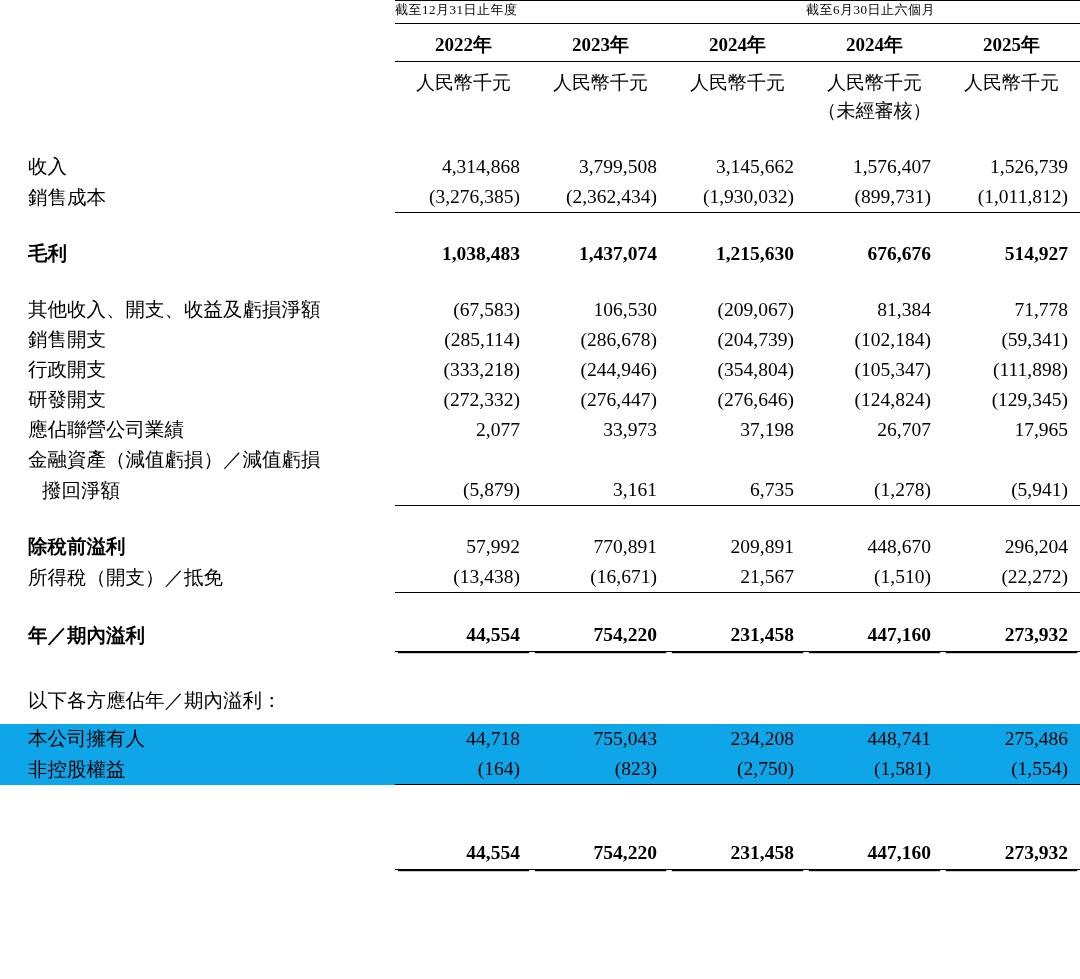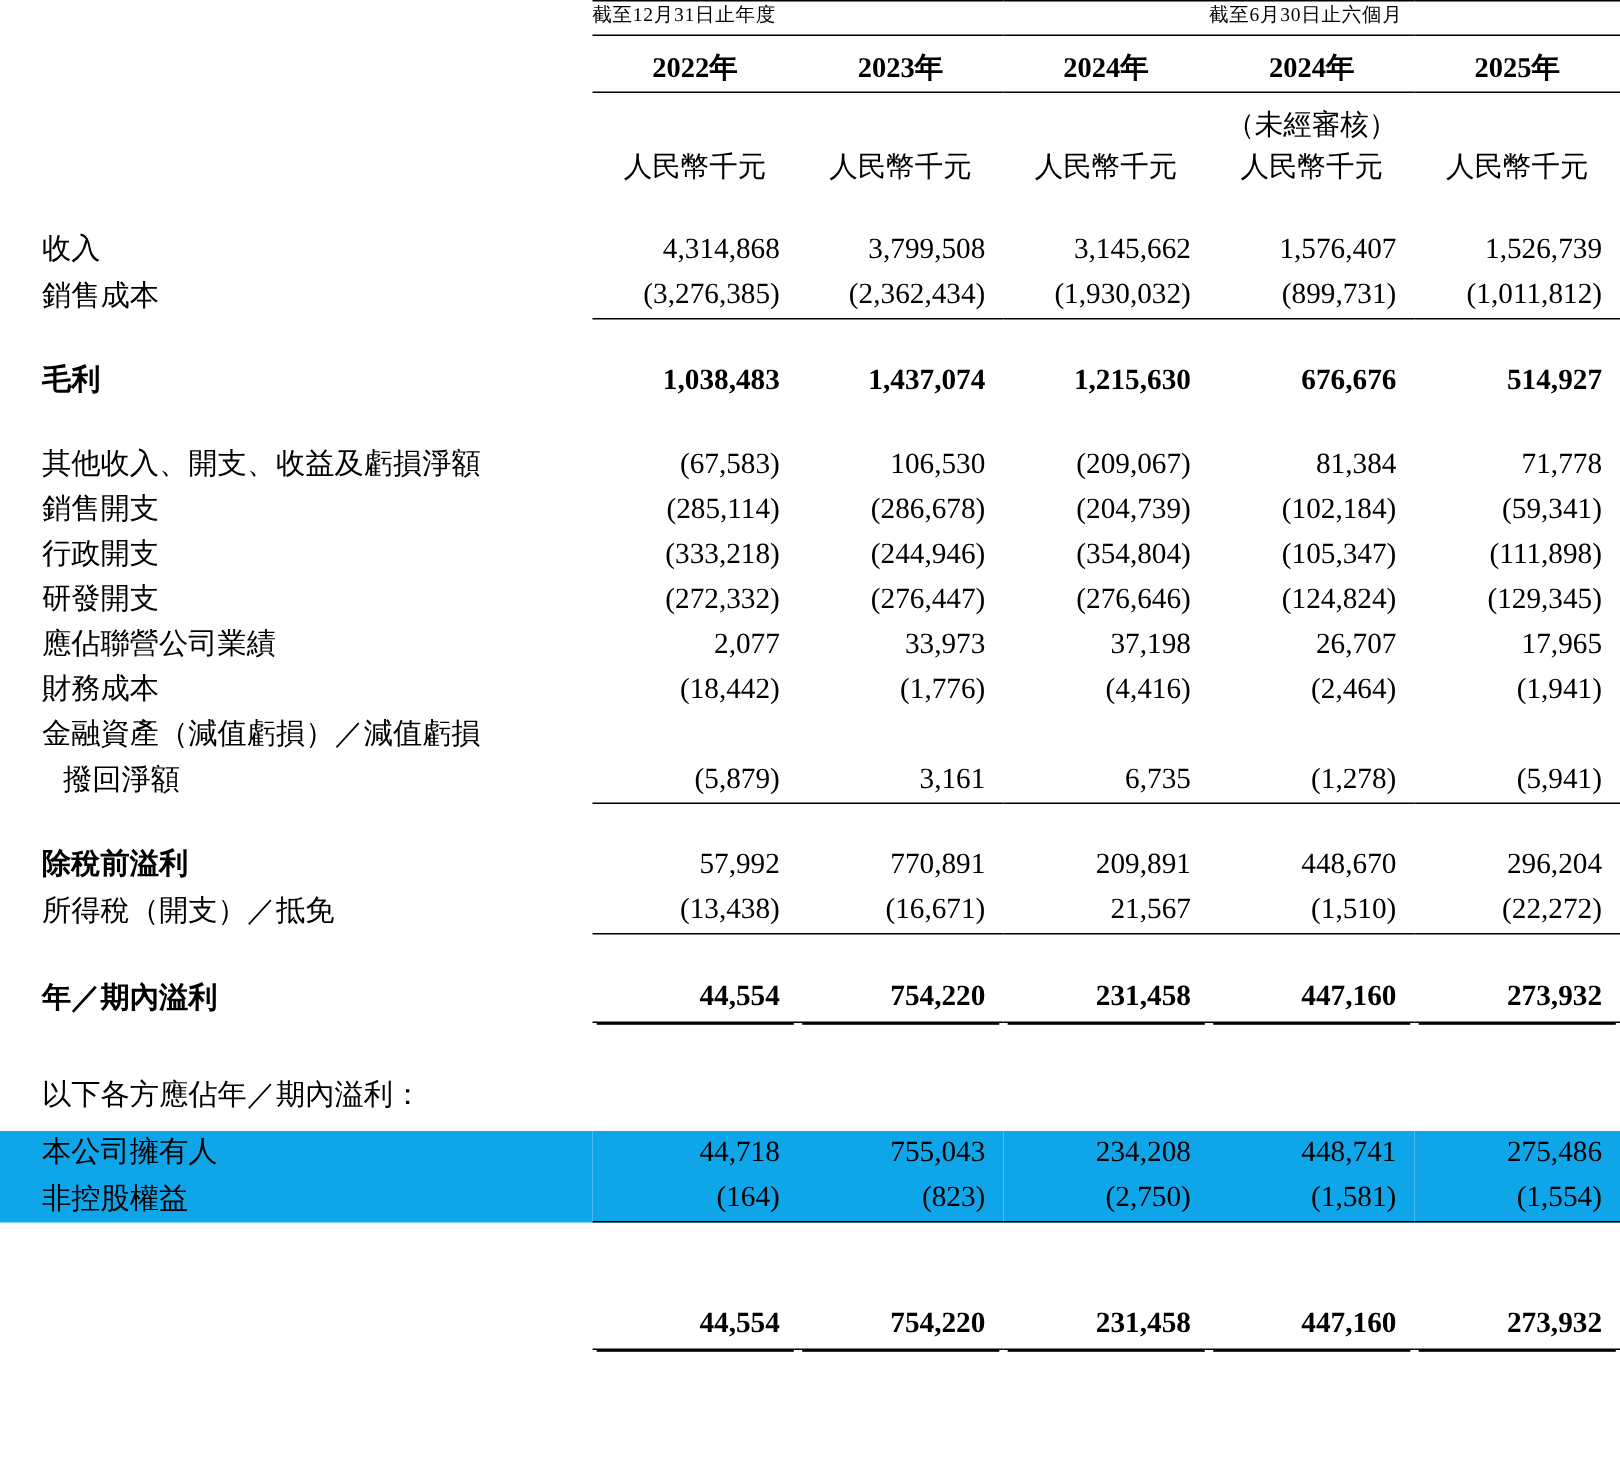--- a/index.html
+++ b/index.html
@@ -132,34 +132,34 @@
       <td class="hdr-year rule-bot">2024年</td>
       <td class="hdr-year rule-bot">2024年</td>
       <td class="hdr-year rule-bot">2025年</td>
     </tr>
     <tr class="spacer-sm">
           <td colspan="6"></td>
         </tr>
 
     <tr>
       <td></td>
+      <td class="hdr-unit">人民幣千元</td>
+      <td class="hdr-unit">人民幣千元</td>
+      <td class="hdr-unit">人民幣千元</td>
+      <td class="hdr-unit">人民幣千元</td>
+      <td class="hdr-unit">人民幣千元</td>
+    </tr>
+
+    <tr>
+      <td></td>
       <td class="hdr-unit2"></td>
       <td class="hdr-unit2"></td>
       <td class="hdr-unit2"></td>
       <td class="hdr-unit2">（未經審核）</td>
       <td class="hdr-unit2"></td>
-    </tr>
-
-    <tr>
-      <td></td>
-      <td class="hdr-unit">人民幣千元</td>
-      <td class="hdr-unit">人民幣千元</td>
-      <td class="hdr-unit">人民幣千元</td>
-      <td class="hdr-unit">人民幣千元</td>
-      <td class="hdr-unit">人民幣千元</td>
     </tr>
 
     <tr class="spacer-lg">
           <td colspan="6"></td>
         </tr>
 
     <tr class="row">
       <td class="label">收入</td>
       <td class="num">4,314,868</td>
       <td class="num">3,799,508</td>
@@ -232,28 +232,20 @@
 
     <tr class="row">
       <td class="label">應佔聯營公司業績</td>
       <td class="num">2,077</td>
       <td class="num">33,973</td>
       <td class="num">37,198</td>
       <td class="num">26,707</td>
       <td class="num">17,965</td>
     </tr>
 
-    <tr class="row">
-      <td class="label">財務成本</td>
-      <td class="num">(18,442)</td>
-      <td class="num">(1,776)</td>
-      <td class="num">(4,416)</td>
-      <td class="num">(2,464)</td>
-      <td class="num">(1,941)</td>
-    </tr>
 
     <tr class="row">
       <td class="label">金融資產（減值虧損）／減值虧損</td>
       <td class="num"></td>
       <td class="num"></td>
       <td class="num"></td>
       <td class="num"></td>
       <td class="num"></td>
     </tr>
 

